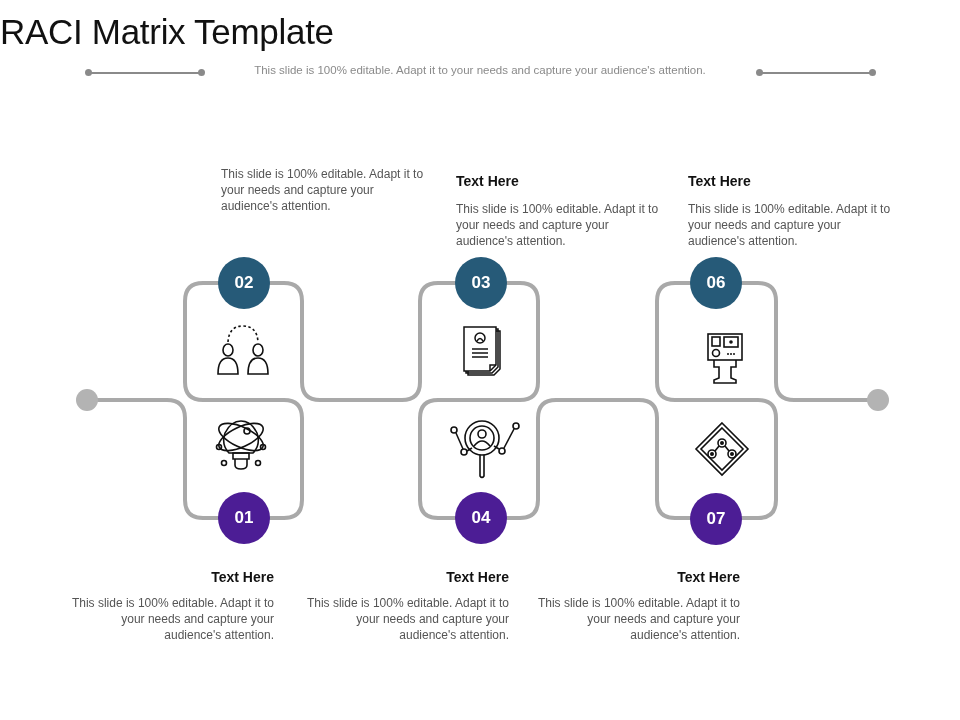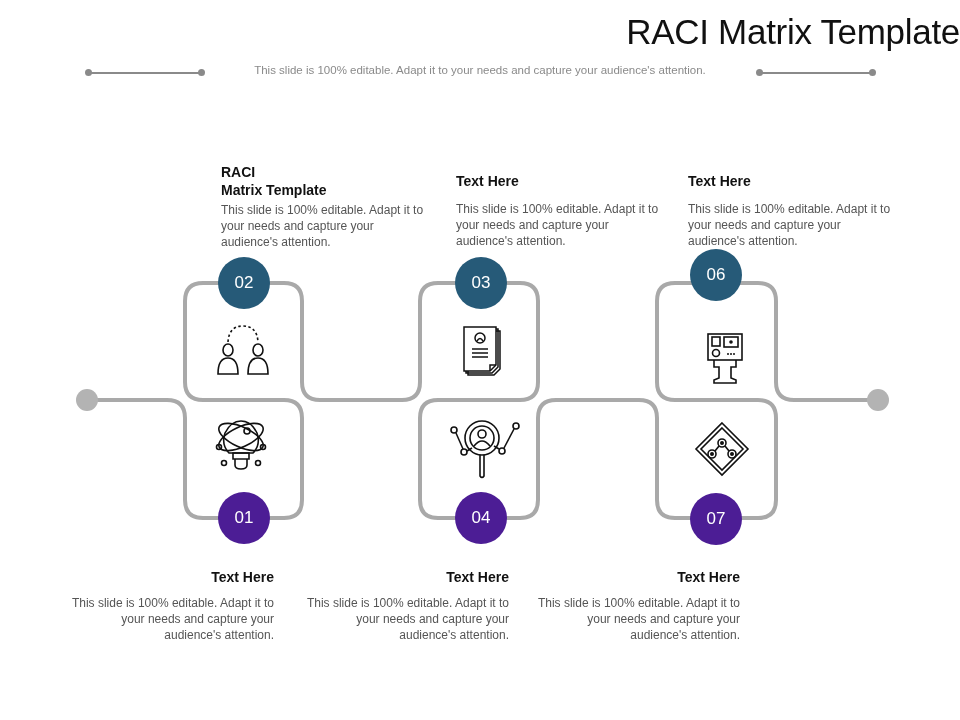--- a/index.html
+++ b/index.html
@@ -1,23 +1,23 @@
 <!DOCTYPE html>
 <html><head>
 <meta charset="utf-8">
 <style>
   html, body { margin:0; padding:0; background:#ffffff; }
   body { width:960px; height:720px; position:relative; overflow:hidden; font-family:"Liberation Sans", sans-serif; }
-  .title { position:absolute; left:0; top:12px; width:960px; text-align:right; font-size:35px; color:#111; letter-spacing:-0.3px; }
+  .title { position:absolute; left:0; top:12px; width:960px; text-align:left; font-size:35px; color:#111; letter-spacing:-0.3px; }
   .subtitle-row { position:absolute; left:0; top:64px; width:960px; height:18px; }
   .subtitle { position:absolute; left:0; width:960px; top:0; text-align:center; font-size:11.5px; color:#8a8a8a; }
   .deco-line { position:absolute; top:8px; height:1.5px; background:#8a8a8a; }
   .deco-dot { position:absolute; top:5px; width:7px; height:7px; border-radius:50%; background:#8a8a8a; }
   svg.diagram { position:absolute; left:0; top:0; }
-  .badge { position:absolute; width:52px; height:52px; border-radius:50%; color:#fff; font-weight:normal; font-size:17px; text-align:center; line-height:52px; }
+  .badge { position:absolute; width:52px; height:52px; border-radius:50%; color:#fff; font-weight:bold; font-size:17px; text-align:center; line-height:52px; }
   .badge.dark { background:#265a78; }
   .badge.light { background:#4c1d95; }
   .icon { position:absolute; }
   .block { position:absolute; width:206px; }
   .block .head { font-weight:bold; font-size:14px; color:#111; line-height:18px; }
   .block .body { font-size:12px; color:#555; line-height:16px; margin-top:3px; }
   .block.right { text-align:right; }
 </style>
 </head>
 <body>
@@ -38,21 +38,21 @@
   <path fill="none" stroke="#a9a9a9" stroke-width="4" stroke-linejoin="round" d="M87,400 H167 Q185,400 185,418 V500 Q185,518 203,518 H284 Q302,518 302,500 V418 Q302,400 284,400 H203 Q185,400 185,382 V301 Q185,283 203,283 H284 Q302,283 302,301 V382 Q302,400 320,400 H402 Q420,400 420,382 V301 Q420,283 438,283 H520 Q538,283 538,301 V382 Q538,400 520,400 H438 Q420,400 420,418 V500 Q420,518 438,518 H520 Q538,518 538,500 V418 Q538,400 556,400 H639 Q657,400 657,418 V500 Q657,518 675,518 H758 Q776,518 776,500 V418 Q776,400 758,400 H675 Q657,400 657,382 V301 Q657,283 675,283 H758 Q776,283 776,301 V382 Q776,400 794,400 H878"></path>
   <circle cx="87" cy="400" r="11" fill="#b3b3b3"></circle>
   <circle cx="878" cy="400" r="11" fill="#b3b3b3"></circle>
 </svg>
 
 <div class="badge light" style="left:218px; top:492px">01</div>
 <div class="badge dark" style="left:218px; top:257px">02</div>
 <div class="badge dark" style="left:455px; top:257px">03</div>
 <div class="badge light" style="left:455px; top:492px">04</div>
 <div class="badge light" style="left:690px; top:493px">07</div>
-<div class="badge dark" style="left:690px; top:249px">06</div>
+<div class="badge dark" style="left:690px; top:257px">06</div>
 
 <svg class="icon" style="left:213px; top:322px" width="60" height="56" viewBox="0 0 60 56" fill="none" stroke="#111" stroke-width="1.6">
   <path d="M15,20 Q16,4 30,4 Q44,4 45,20" stroke-dasharray="2.5,2.5"></path>
   <ellipse cx="15" cy="28" rx="5" ry="6"></ellipse>
   <path d="M5,52 Q5,36 15,36 Q25,36 25,52 Z"></path>
   <ellipse cx="45" cy="28" rx="5" ry="6"></ellipse>
   <path d="M35,52 Q35,36 45,36 Q55,36 55,52 Z"></path>
 </svg>
 
 <svg class="icon" style="left:213px; top:417px" width="56" height="56" viewBox="0 0 56 56" fill="none" stroke="#111" stroke-width="1.6">
@@ -112,24 +112,20 @@
   <circle cx="28" cy="22" r="4"></circle>
   <circle cx="38" cy="33" r="4"></circle>
   <circle cx="18" cy="33" r="1.2" fill="#111"></circle>
   <circle cx="28" cy="22" r="1.2" fill="#111"></circle>
   <circle cx="38" cy="33" r="1.2" fill="#111"></circle>
   <line x1="21" y1="30" x2="25" y2="25"></line>
   <line x1="31" y1="25" x2="35" y2="30"></line>
 </svg>
 
 <div class="block" style="left:221px; top:163px">
-  <div class="head">
-    <div>RACI</div>
-    <div>Matrix Template</div>
-  </div>
   <div class="body">This slide is 100% editable. Adapt it to your needs and capture your audience's attention.</div>
 </div>
 
 <div class="block" style="left:456px; top:172px">
   <div class="head">Text Here</div>
   <div class="body" style="margin-top:11px">This slide is 100% editable. Adapt it to your needs and capture your audience's attention.</div>
 </div>
 
 <div class="block" style="left:688px; top:172px">
   <div class="head">Text Here</div>

